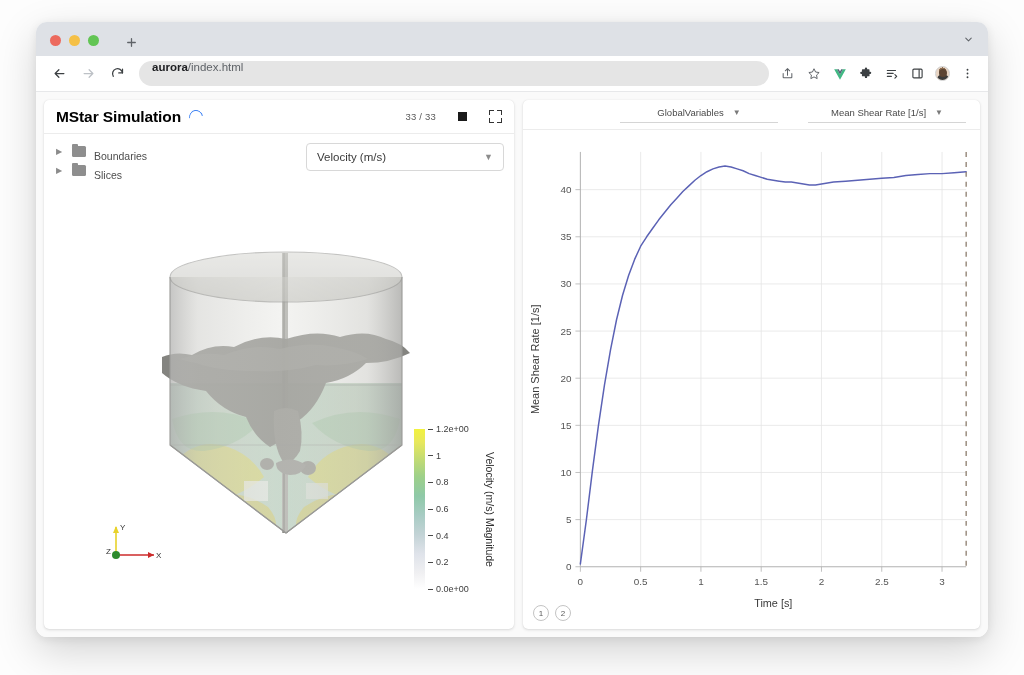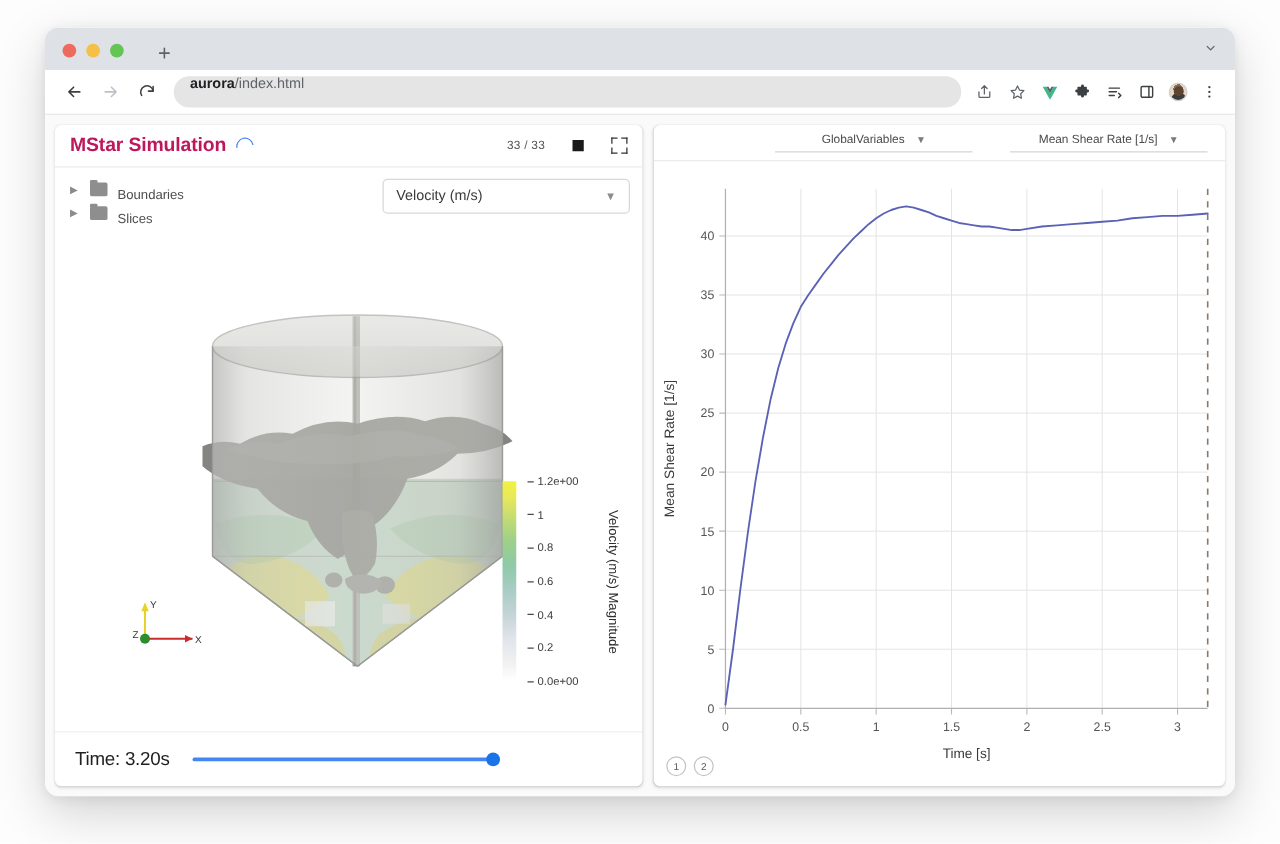--- a/index.html
+++ b/index.html
@@ -98,21 +98,21 @@
   }
   .left-card { width: 470px; }
   .right-card { flex: 1; }
 
   
   .panel-head {
     height: 34px; display:flex; align-items:center;
     padding: 0 12px; border-bottom: 1px solid #ececec;
     gap: 8px;
   }
-  .panel-title { font-size: 15.5px; color:#be185d; font-weight: 600; letter-spacing: -.1px; }
+  .panel-title { font-size: 15.5px; color:#000000; font-weight: 600; letter-spacing: -.1px; }
   .spinner {
     width: 14px; height: 14px; border-radius: 50%;
     border: 1.6px solid #4285f4; border-right-color: transparent; border-bottom-color: transparent;
     transform: rotate(35deg);
   }
   .head-right { margin-left:auto; display:flex; align-items:center; gap: 22px; }
   .frame-count { font-size: 9.5px; color:#5a5a5a; letter-spacing: .2px; }
   .stop-sq { width: 9px; height: 9px; background:#1a1a1a; }
   .fs-ic { width: 13px; height: 13px; position: relative; }
   .fs-ic i { position:absolute; width:5px; height:5px; border:1.4px solid #333; }
@@ -135,21 +135,21 @@
     margin-left:auto; width: 198px; height: 28px;
     border:1px solid #d8d8d8; border-radius:4px; background:#fff;
     display:flex; align-items:center; padding: 0 10px;
     font-size:11.5px; color:#3a3a3a;
   }
   .select .chev { margin-left:auto; color:#8c8c8c; font-size:9px; }
 
   
   .viewport { position:relative; flex:1; }
   .tank { position:absolute; left: 112px; top: 52px; width: 260px; height: 320px; }
-  .colorbar-wrap { position:absolute; right: 18px; bottom: 40px; display:flex; align-items:flex-start; gap:9px; }
+  .colorbar-wrap { position:absolute; right: 18px; bottom: 40px; display:flex; align-items:flex-start; gap:3px; }
   .cbar { width: 11px; height: 160px;
     background: linear-gradient(to top, #ffffff 0%, #f0f0f2 10%, #dfe3ea 22%, #c3d3d6 34%,
       #a8ccc4 46%, #8fc9a8 58%, #9dd08a 70%, #c5dc72 82%, #e8e85c 92%, #f2f23f 100%);
   }
   .cbticks { position:relative; height:160px; font-size:9px; color:#3c3c3c; width: 52px; }
   .cbtick { position:absolute; left:0; transform: translateY(-50%); white-space:nowrap; display:flex; align-items:center; gap:3px;}
   .cbtick span.dash { width:5px; height:1px; background:#4a4a4a; display:inline-block; }
   .cblabel {
     writing-mode: vertical-rl; font-size: 10.5px; color:#2e2e2e;
     margin-left: 1px; height: 160px; display:flex; align-items:center; justify-content:center;
@@ -425,27 +425,20 @@
                 </div>
               <div class="cbtick" style="top:100%">
                   <span class="dash"></span>
                   <span>0.0e+00</span>
                 </div>
             </div>
             <div class="cblabel">Velocity (m/s) Magnitude</div>
           </div>
         </div>
 
-        <div class="timerow">
-          <div class="time-label">Time: 3.20s</div>
-          <div class="slider">
-            <div class="track"></div>
-            <div class="thumb"></div>
-          </div>
-        </div>
       </div>
 
       <div class="card right-card">
         <div class="rhead">
           <div class="dd-group">
             <div class="dd">
               <span>GlobalVariables</span>
               <span class="chev">▼</span>
             </div>
             <div class="dd">

